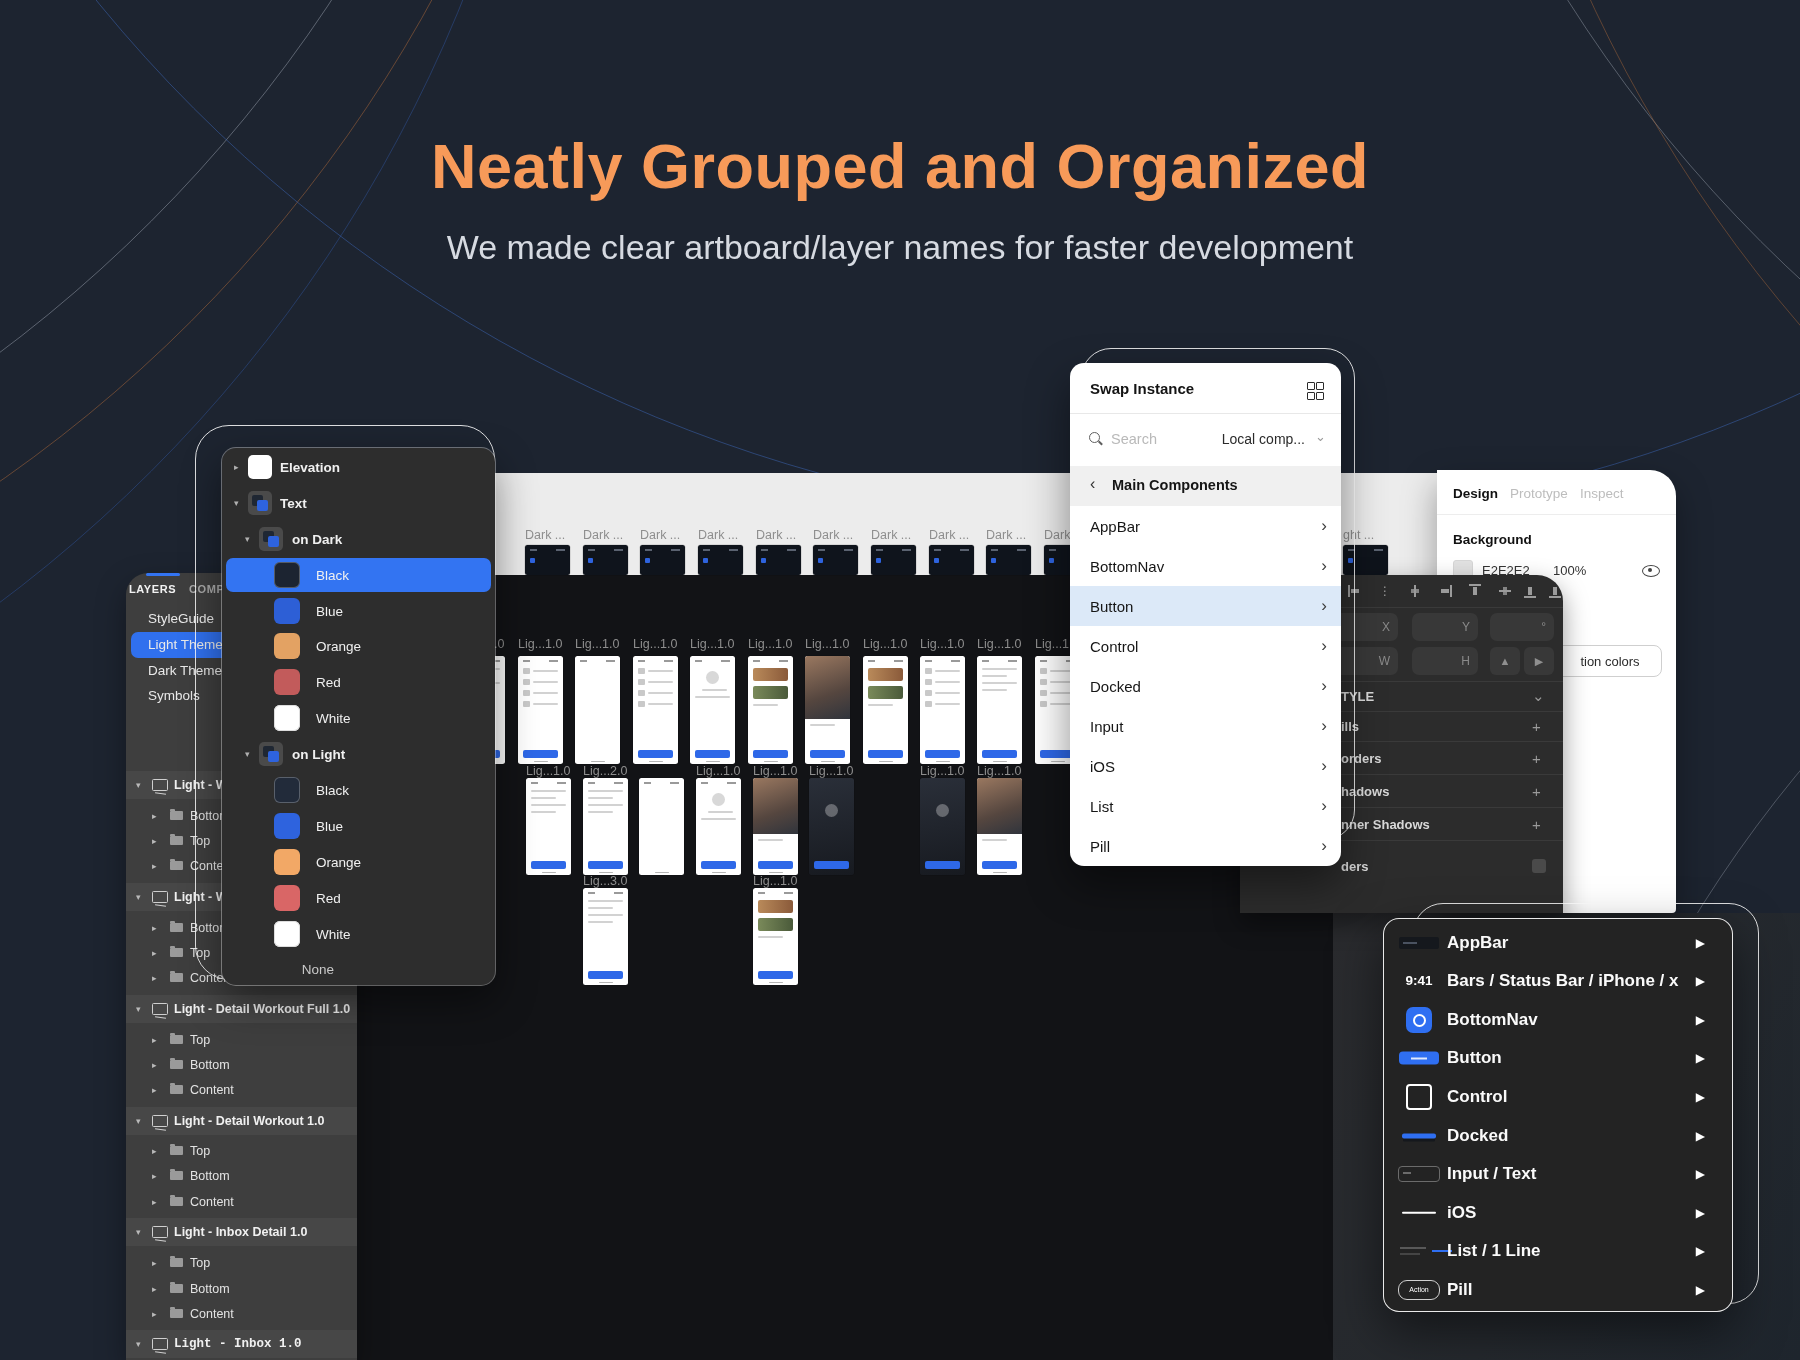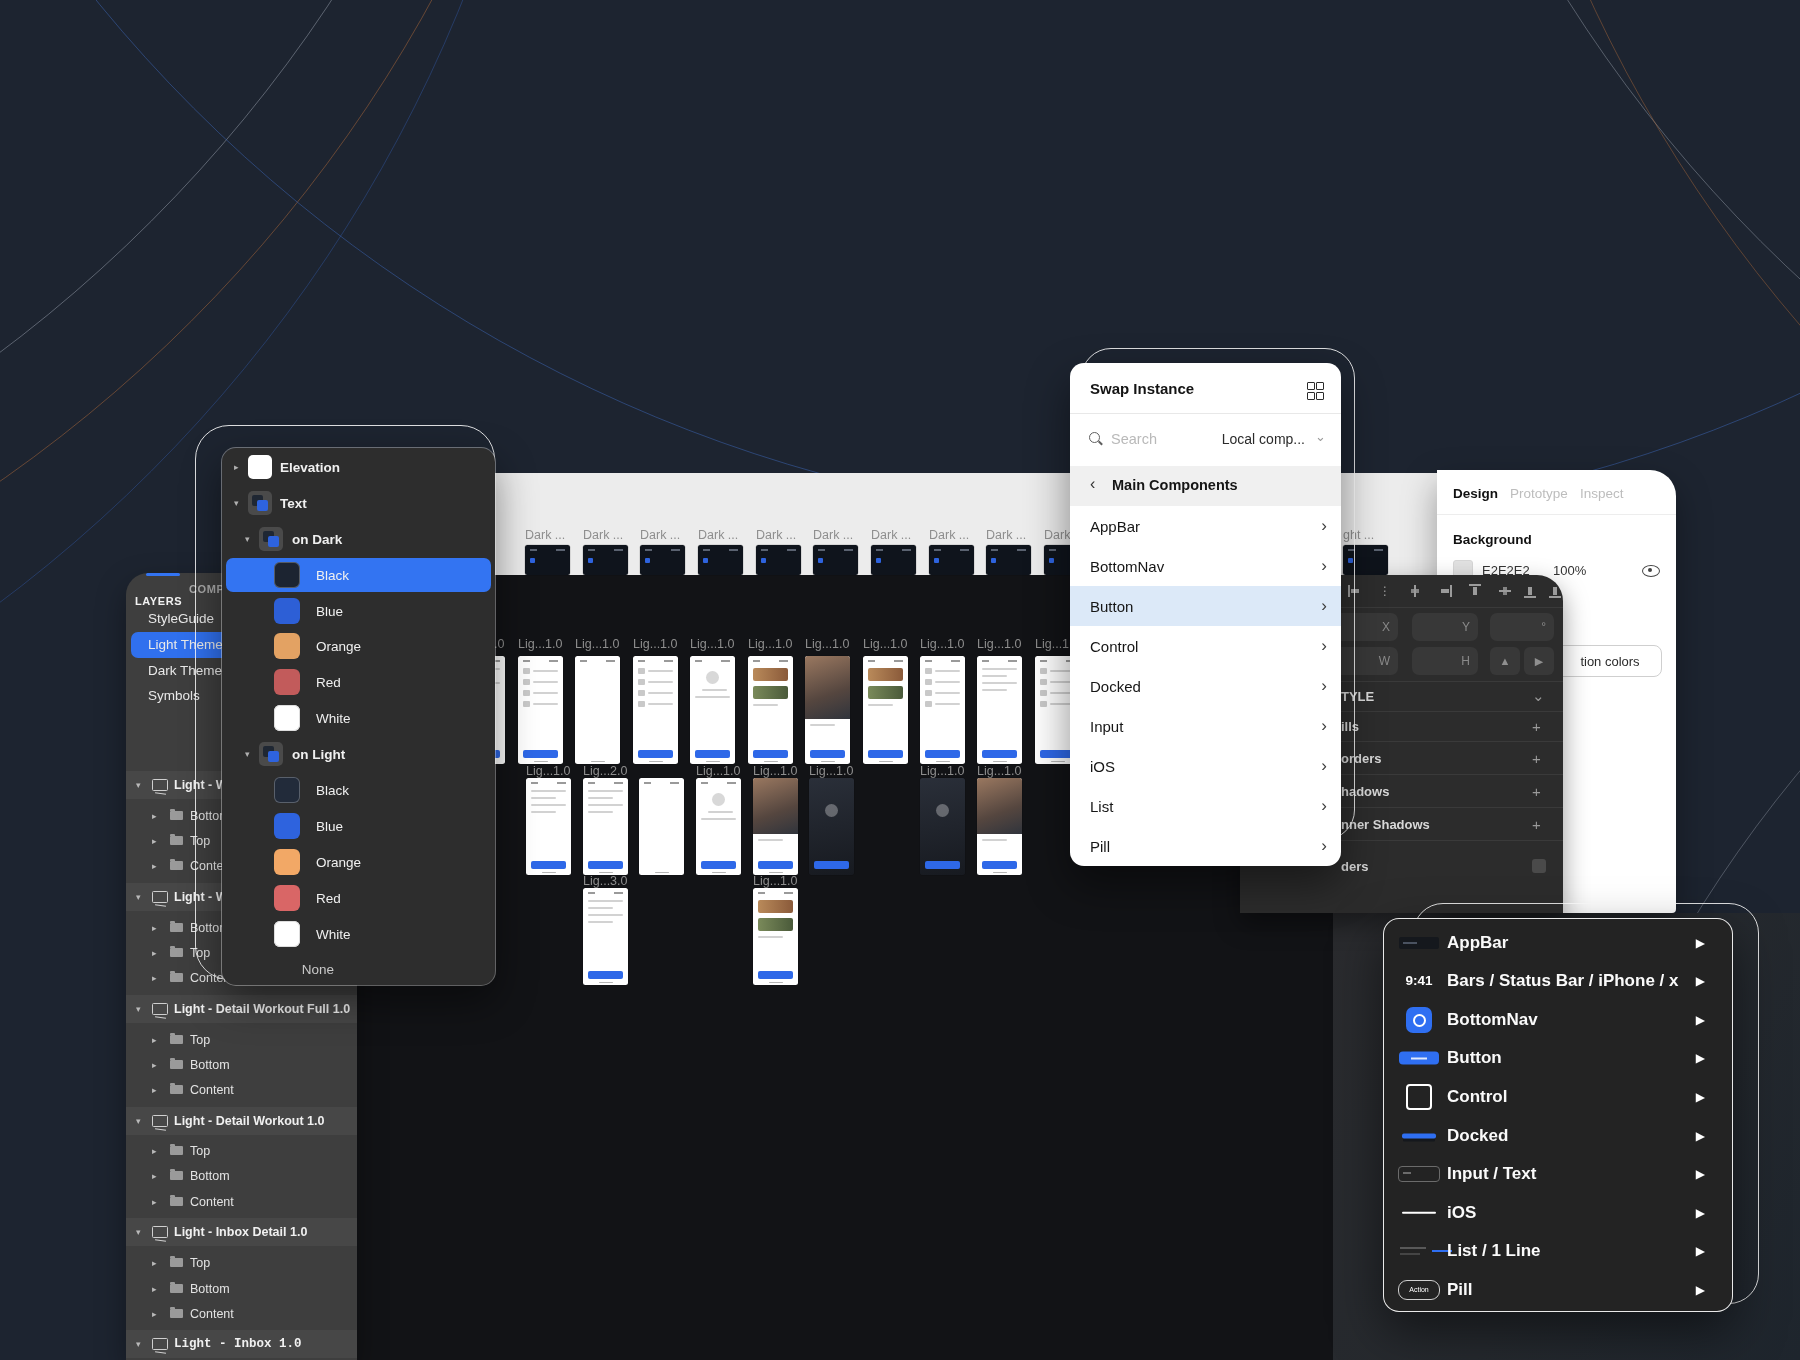--- a/index.html
+++ b/index.html
@@ -154,20 +154,22 @@
 <div class="stage">
 
   <div class="arc" style="left:-2264px;top:-2194px;width:2828px;height:2828px;border:1.5px solid rgba(195,203,216,.38);"></div>
   <div class="arc" style="left:-2224px;top:-2094px;width:2828px;height:2828px;border:1.5px solid rgba(176,106,58,.5);"></div>
   <div class="arc" style="left:-2264px;top:-1944px;width:2828px;height:2828px;border:1.5px solid rgba(45,79,143,.55);"></div>
   <div class="arc" style="left:1350px;top:-2150px;width:2800px;height:2800px;border:1.5px solid rgba(195,203,216,.35);"></div>
   <div class="arc" style="left:1460px;top:-1990px;width:2800px;height:2800px;border:1.5px solid rgba(176,106,58,.45);"></div>
   <div class="arc" style="left:-224px;top:-2324px;width:2848px;height:2848px;border:1.5px solid rgba(64,110,200,.45);"></div>
   <div class="arc" style="left:1500px;top:300px;width:2600px;height:2600px;border:1.5px solid rgba(195,203,216,.3);"></div>
 
+  <div class="hero-title">Neatly Grouped and Organized</div>
+  <div class="hero-sub">We made clear artboard/layer names for faster development</div>
 
   <div class="band" id="band"></div>
   <div class="blackcv" id="blackcv"></div>
   <div class="brgray"></div>
   <div class="abs" id="cvfloat" style="left:0;top:0;width:1800px;height:1360px;pointer-events:none;">
       <div class="ab-label" style="left: 525px; top: 528px;">Dark ...</div>
       <div class="th v-dark" style="left: 525px; top: 545px; height: 30px;">
         <div class="sb l"></div>
         <div class="acc"></div>
       </div>
@@ -441,21 +443,21 @@
         <div class="tile t1"></div>
         <div class="tile t2"></div>
         <div class="ln s"></div>
         <div class="btn"></div>
         <div class="hm"></div>
       </div>
     </div>
 
   <div class="layers" id="layersPanel">
     <div class="tabline"></div>
-    <div class="ltab" style="left:9px;margin-top:12px;">LAYERS</div>
+    <div class="ltab" style="left:3px;">LAYERS</div>
     <div class="ltab dim" style="left:63px;">COMPO</div>
     <div id="pages">
         <div class="pgrow" style="top: 33px;">
           <div class="t">StyleGuide</div>
         </div>
         <div class="pgrow" style="top: 59px;">
           <div class="pgsel" style="top: 0px;"></div>
           <div class="t">Light Theme</div>
         </div>
         <div class="pgrow" style="top: 85px;">

